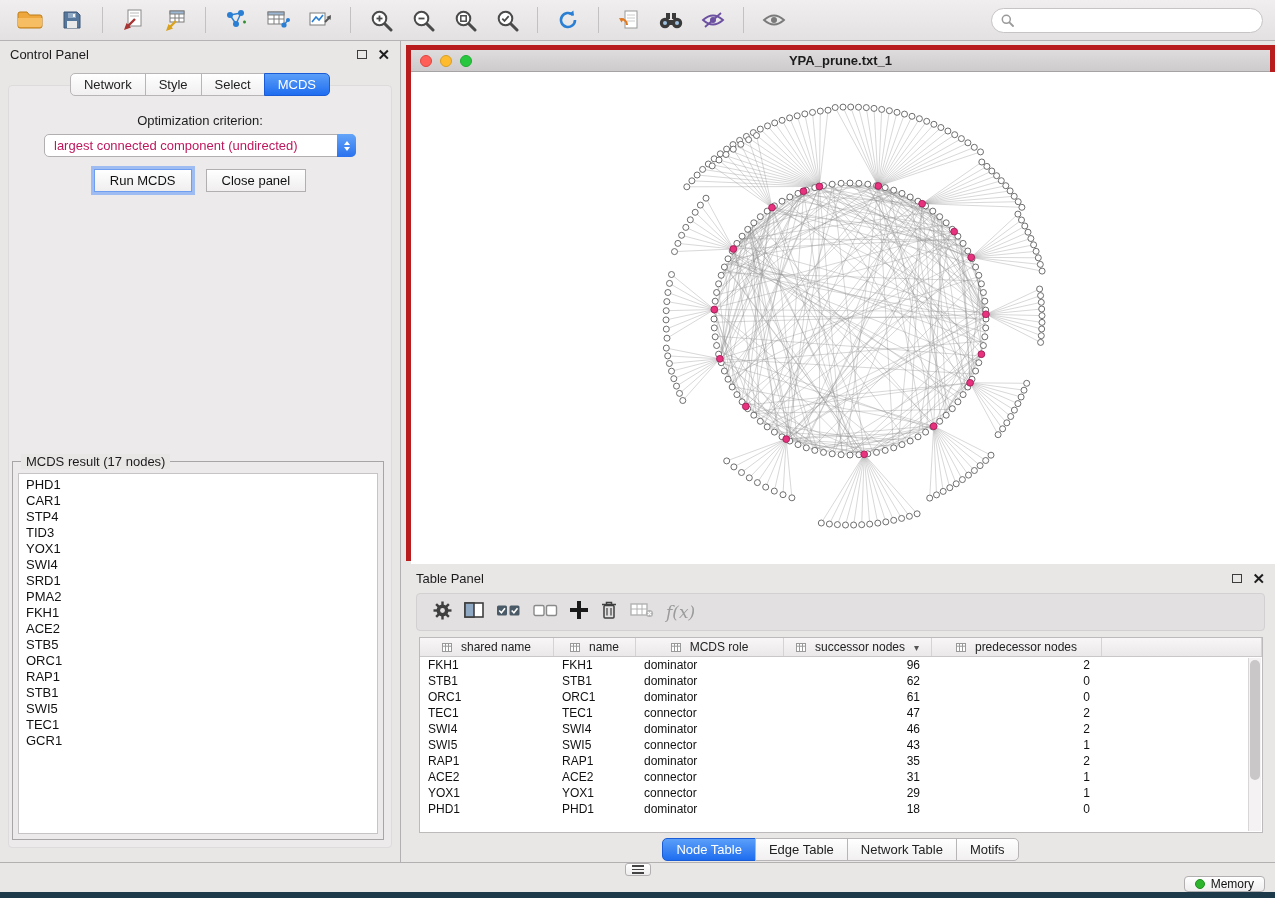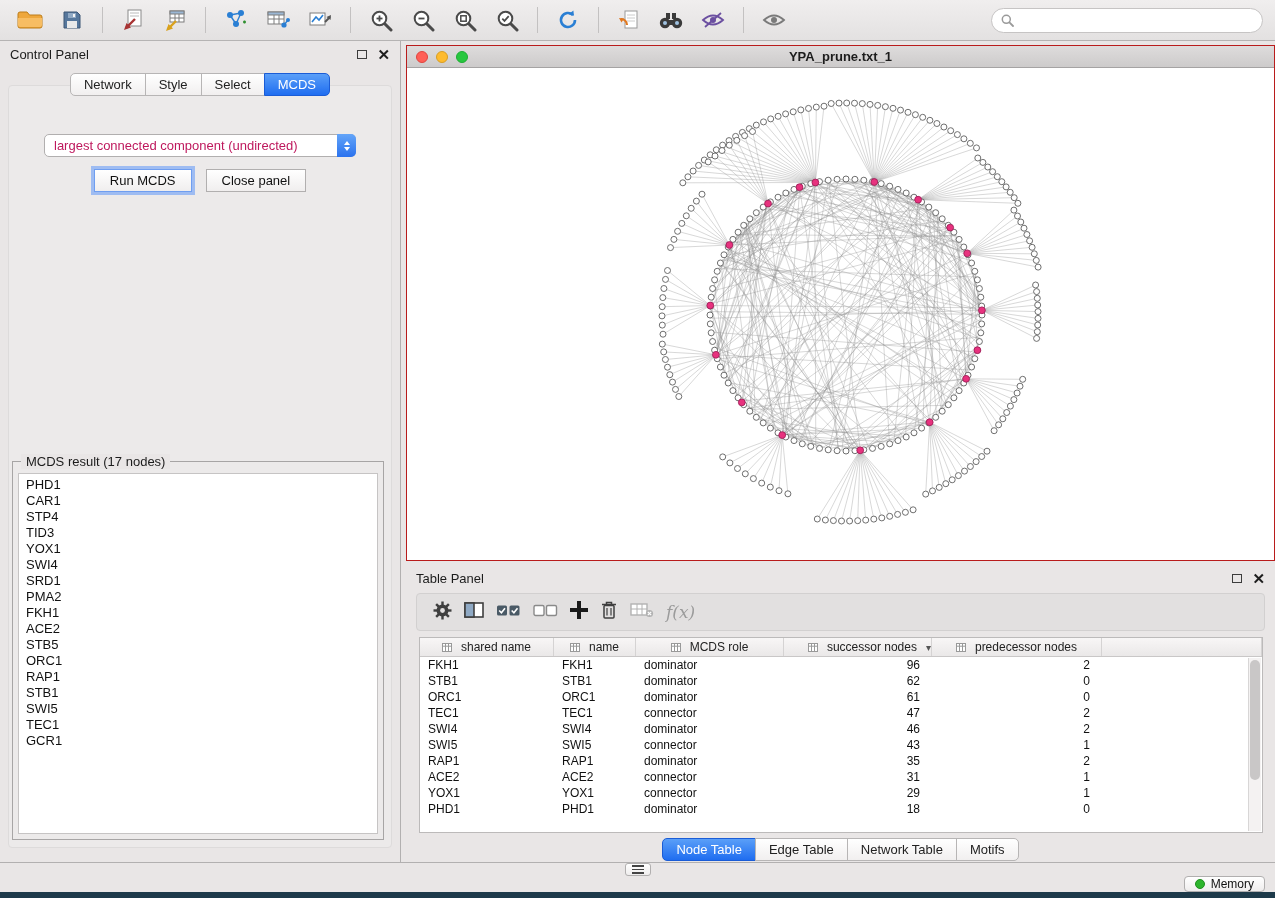--- a/index.html
+++ b/index.html
@@ -46,41 +46,41 @@
     background:linear-gradient(#ffffff,#f0eeee); border:1px solid #b1afaf; border-radius:0; }
   .mac-btn.focused { border-color:#6f9ef0; box-shadow:0 0 0 3px rgba(95,150,247,.55); }
   .group-box { position:absolute; left:12px; width:372px; top:420px; height:379px; border:1px solid #a7a5a5; }
   .group-legend { position:absolute; top:-8px; left:8px; background:#e9e6e6; padding:0 5px; font-size:13px; color:#1c1c1c; }
   .mcds-list { position:absolute; left:5px; right:5px; top:11px; bottom:5px; background:#fff;
     border:1px solid #c6c4c4; overflow:hidden; padding:3px 0 0 7px; }
   .mcds-item { font-size:13px; line-height:16px; color:#111; }
 
   
   .network-window { position:absolute; left:406px; top:45px; width:869px; height:516px;
-    background:#fff; border:1px solid #b91c1c; }
+    background:#fff; border:5px solid #b91c1c; }
   .net-titlebar { height:22px; background:linear-gradient(#dedcdc,#cdcbcb); border-bottom:1px solid #a5a3a3; position:relative; }
   .traffic { position:absolute; left:9px; top:5px; display:flex; gap:8px; }
   .light { width:12px; height:12px; border-radius:50%; }
   .light.red { background:#ff5f57; border:0.5px solid #e0443e; }
   .light.yellow { background:#febb2e; border:0.5px solid #d89e23; }
   .light.green { background:#27c73f; border:0.5px solid #1dad33; }
   .net-title { text-align:center; font-size:13px; font-weight:bold; color:#1c1c1c; line-height:22px; }
   .net-canvas { position:absolute; left:0; top:22px; width:867px; height:492px; background:#fff; }
 
   
   .table-panel { position:absolute; left:406px; top:565px; width:869px; height:297px; background:#e9e6e6; }
   .tp-toolbar { position:absolute; left:10px; right:10px; top:28px; height:38px; background:#e2e0e0;
     border:1px solid #d2d0d0; border-radius:4px; display:flex; align-items:center; gap:12px; padding:0 16px; }
   .fx-label { font-family:"DejaVu Serif", serif; font-style:italic; font-size:17px; color:#9b9b9b; }
   .table-wrap { position:absolute; left:13px; right:12px; top:72px; height:196px; background:#fff;
     border:1px solid #bcbaba; overflow:hidden; }
   .thead { display:flex; height:19px; background:linear-gradient(#f8f6f6,#eae8e8); border-bottom:1px solid #c9c7c7; }
   .thcell { display:flex; align-items:center; justify-content:center; gap:9px; font-size:12px; color:#222;
     border-right:1px solid #d5d3d3; }
-  .c0 { width:134px; } .c1 { width:82px; } .c2 { width:148px; } .c3 { width:148px;justify-content:flex-end; } .c4 { width:170px; } .c5 { flex:1; }
+  .c0 { width:134px; } .c1 { width:82px; } .c2 { width:148px; } .c3 { width:148px; } .c4 { width:170px; } .c5 { flex:1; }
   .trow { display:flex; height:16px; }
   .tcell { font-size:12px; color:#111; line-height:16px; white-space:nowrap; overflow:hidden; }
   .al-l { text-align:left; padding-left:8px; }
   .al-r { text-align:right; padding-right:12px; }
   .sort-chevron { font-size:10px; color:#555; }
   .vscroll { position:absolute; right:1px; top:20px; bottom:1px; width:13px; background:#f4f2f2; border-left:1px solid #d8d6d6; }
   .vthumb { position:absolute; left:1px; right:1px; top:2px; height:120px; background:#c9c7c7; border-radius:6px; }
   .tp-tabs { position:absolute; left:0; right:0; top:273px; display:flex; justify-content:center; }
 
   
@@ -255,20 +255,21 @@
       <span class="float-icon"></span>
       <span class="close-icon">✕</span>
     </div>
     <div class="cp-surface"></div>
     <div class="seg-tabs">
       <div class="seg">Network</div>
       <div class="seg">Style</div>
       <div class="seg">Select</div>
       <div class="seg selected">MCDS</div>
     </div>
+    <div class="opt-label">Optimization criterion:</div>
     <div class="dropdown">
       <span class="dd-text">largest connected component (undirected)</span>
       <span class="stepper">
           <i class="up"></i>
           <i class="down"></i>
         </span>
     </div>
     <div class="btn-row">
       <button class="mac-btn focused">Run MCDS</button>
       <button class="mac-btn">Close panel</button>

